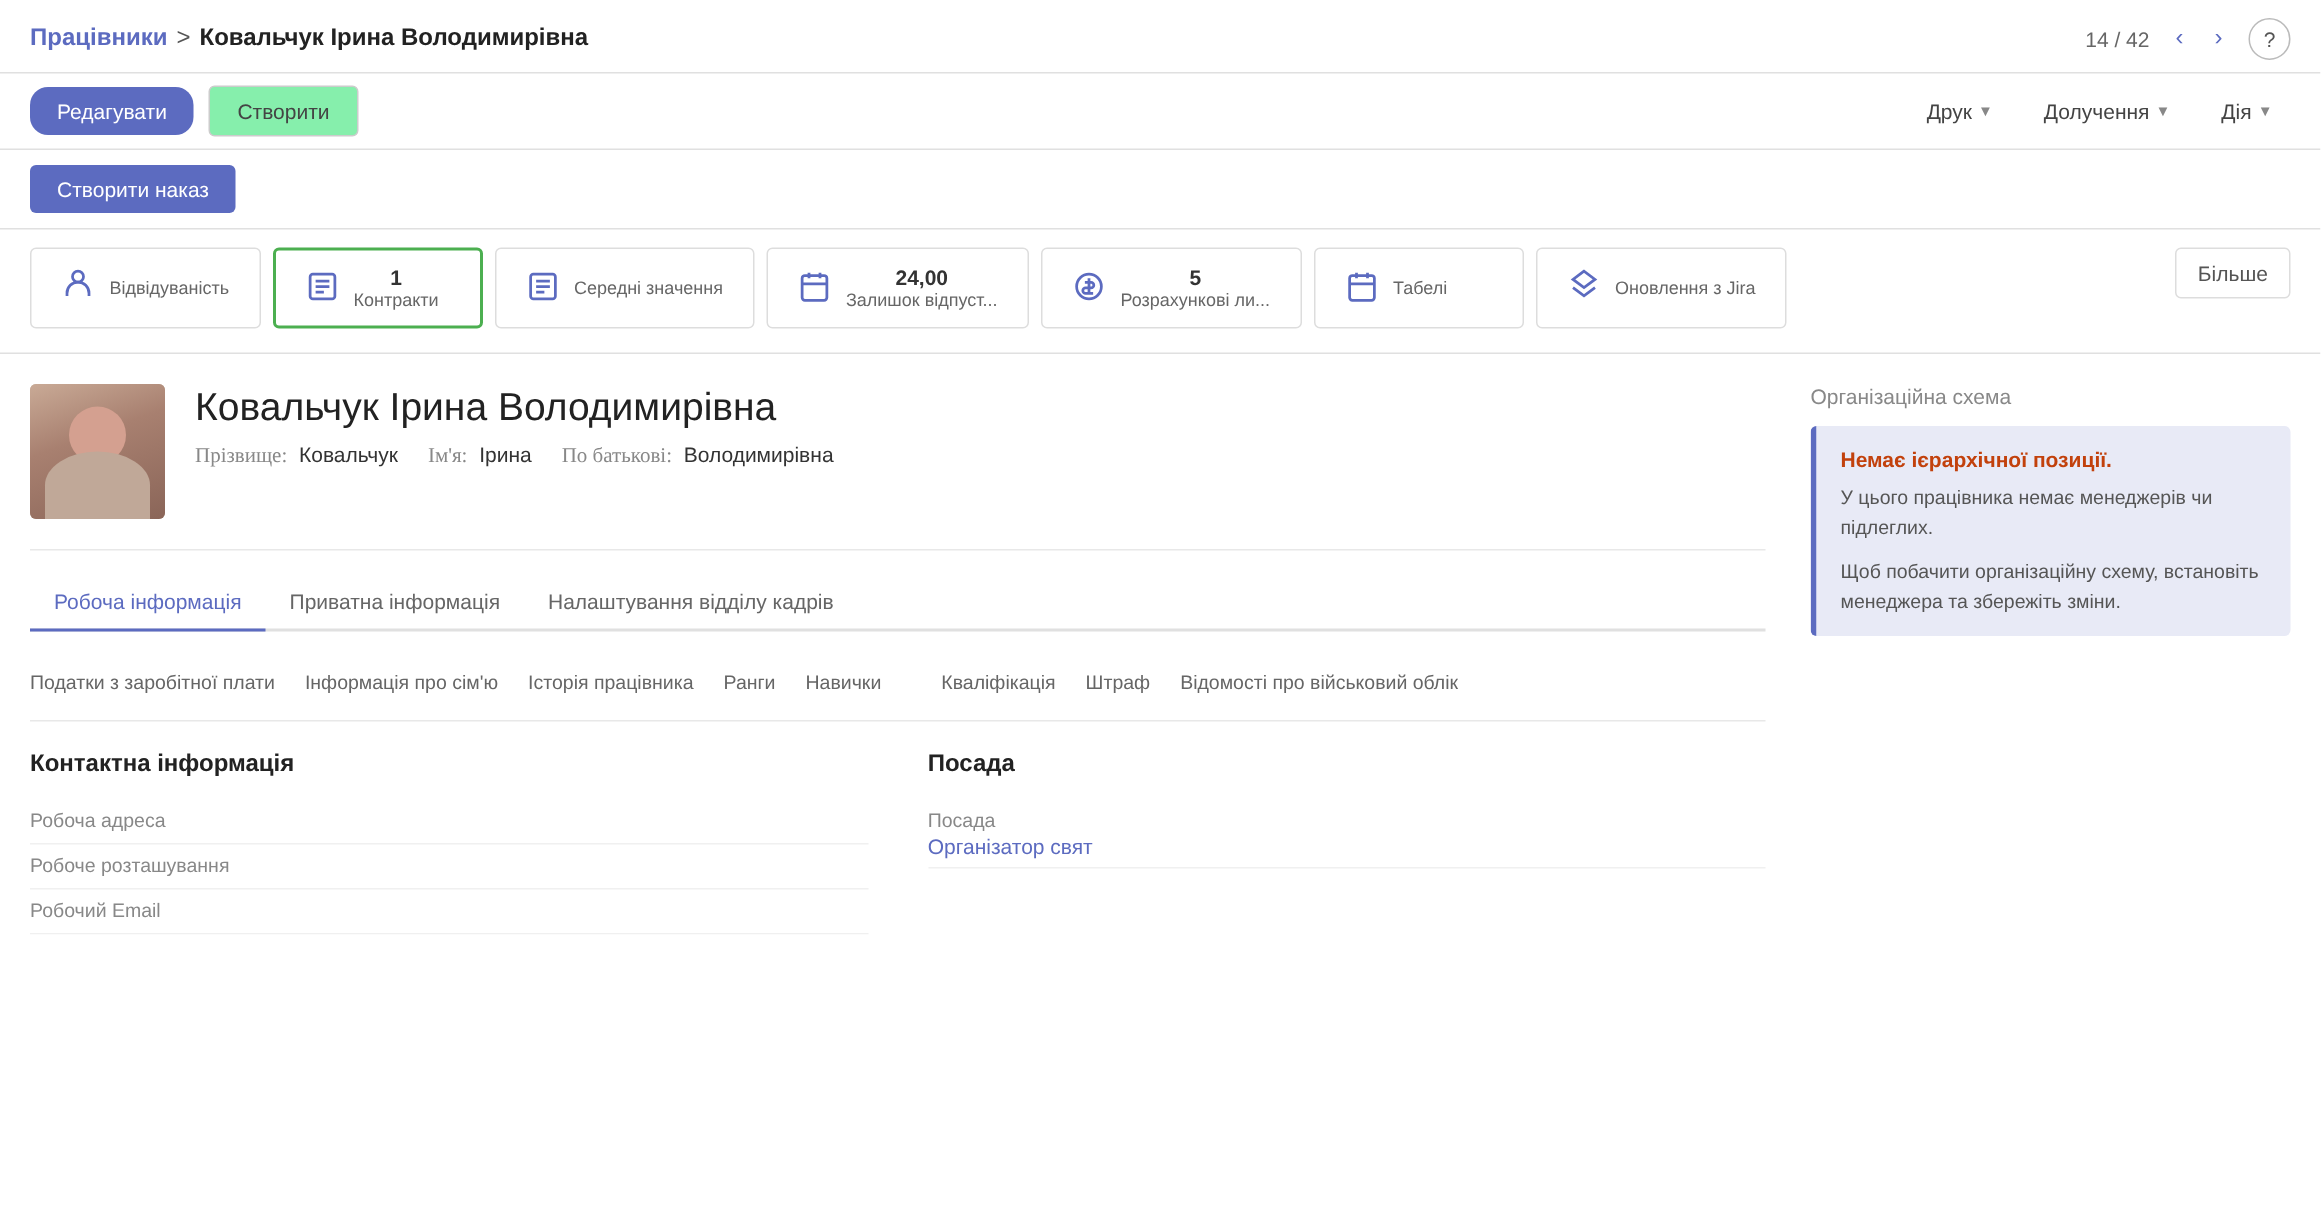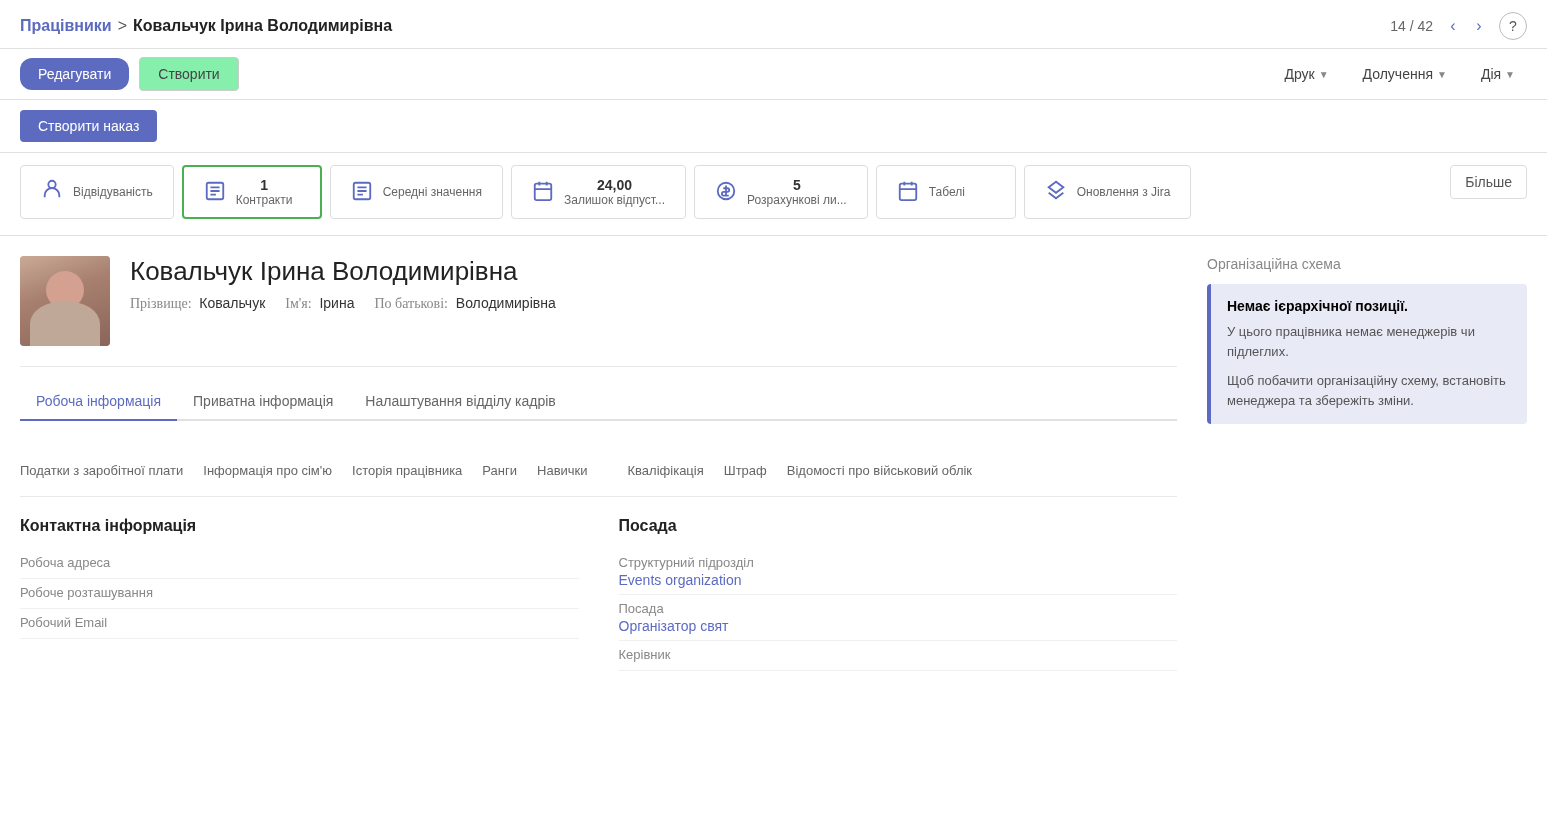--- a/index.html
+++ b/index.html
@@ -105,21 +105,21 @@
       background: #c0a898;
     }
     .employee-info { flex: 1; }
     .employee-name { font-size: 26px; font-weight: 400; color: #222; margin-bottom: 8px; }
     .employee-meta { display: flex; gap: 20px; color: #555; font-size: 14px; }
     .meta-label { color: #888; font-family: Liberation Serif, serif; }
     .meta-value { color: #333; font-weight: 500; }
 
     
     .nav-tabs {
-      display: flex; gap: 0; border-bottom: 2px solid #e0e0e0; margin-bottom: 32px;
+      display: flex; gap: 0; border-bottom: 2px solid #e0e0e0; margin-bottom: 16px;
     }
     .nav-tab {
       padding: 10px 16px; cursor: pointer; color: #666; font-size: 14px;
       border-bottom: 2px solid transparent; margin-bottom: -2px;
     }
     .nav-tab.active { color: #5c6bc0; border-bottom-color: #5c6bc0; font-weight: 500; }
 
     
     .sub-nav {
       display: flex; gap: 20px; flex-wrap: wrap; padding: 8px 0 16px 0;
@@ -140,21 +140,21 @@
     
     .org-chart-panel {
       background: #fff;
     }
     .org-chart-title { font-size: 14px; color: #888; font-weight: 400; margin-bottom: 12px; }
     .org-chart-box {
       background: #e8eaf6; border-left: 4px solid #5c6bc0;
       border-radius: 4px; padding: 14px 16px;
     }
     .org-chart-box .no-position {
-      font-size: 14px; font-weight: 700; color: #000000; margin-bottom: 8px;
+      font-size: 14px; font-weight: 700; color: #c2410c; margin-bottom: 8px;
     }
     .org-chart-box .org-desc { font-size: 13px; color: #555; line-height: 1.5; }
     .posada-field { display: flex; flex-direction: column; padding: 6px 0; border-bottom: 1px solid #f0f0f0; }
     .posada-label { font-size: 13px; color: #888; margin-bottom: 2px; }
     .posada-value { font-size: 14px; color: #5c6bc0; cursor: pointer; }
     .posada-value.plain { color: #333; cursor: default; }
 
     
     svg { display: inline-block; }
   </style>
@@ -351,30 +351,22 @@
           <span class="field-value"></span>
         </div>
         <div class="field-row">
           <span class="field-label">Робочий Email</span>
         </div>
       </div>
 
       <div>
         <div class="section-title">Посада</div>
         <div class="posada-field">
-          <span class="posada-label">Структурний підрозділ</span>
-          <span class="posada-value">Events organization</span>
-        </div>
-        <div class="posada-field">
           <span class="posada-label">Посада</span>
           <span class="posada-value">Організатор свят</span>
-        </div>
-        <div class="posada-field">
-          <span class="posada-label">Керівник</span>
-          <span class="posada-value plain"></span>
         </div>
       </div>
     </div>
 
   </div>
 
   <div class="right-panel">
     <div class="org-chart-panel">
       <div class="org-chart-title">Організаційна схема</div>
       <div class="org-chart-box">

